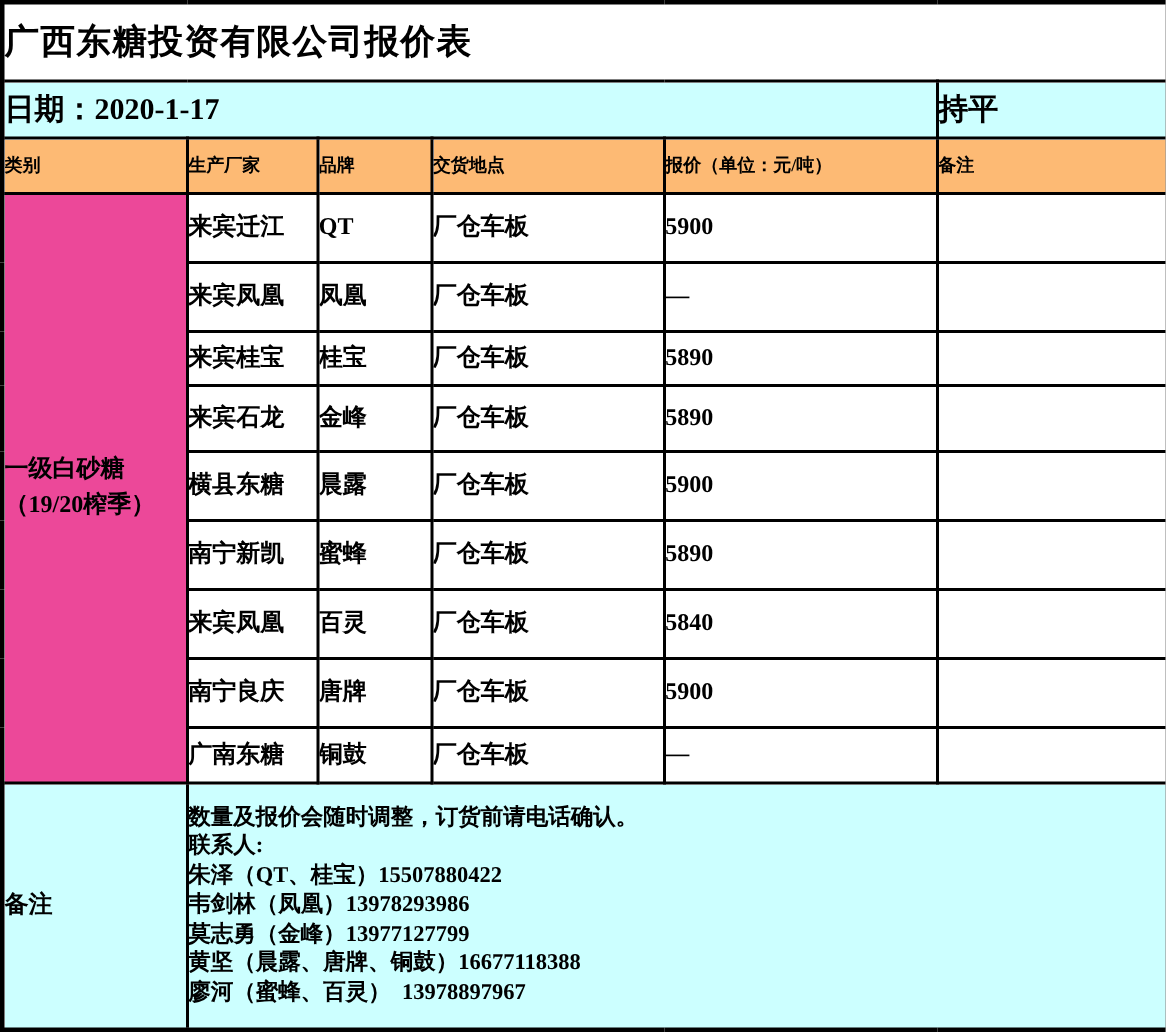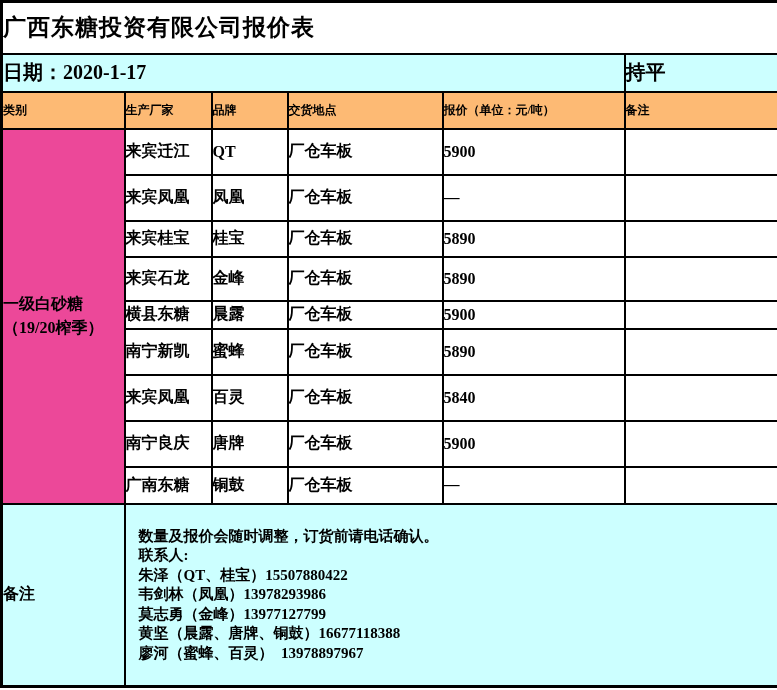--- a/index.html
+++ b/index.html
@@ -56,21 +56,20 @@
   }
   td.notes-content-cell {
     text-align: left;
     vertical-align: top;
     padding: 5px 4px 0 6px;
   }
   .note-line {
     font-size: 15px;
     line-height: 19.5px;
     white-space: pre;
-    padding-left: 13px;
   }
 </style>
 </head>
 <body>
 
 <div class="sheet">
   <table class="quote-table">
     <colgroup>
       <col style="width:123px">
       <col style="width:87px">
@@ -124,21 +123,21 @@
       <td class="price-cell">5890</td>
       <td></td>
     </tr>
     <tr class="data-row" style="height:44px">
       <td>来宾石龙</td>
       <td>金峰</td>
       <td>厂仓车板</td>
       <td class="price-cell">5890</td>
       <td></td>
     </tr>
-    <tr class="data-row" style="height:28px">
+    <tr class="data-row" style="height:46px">
       <td>横县东糖</td>
       <td>晨露</td>
       <td>厂仓车板</td>
       <td class="price-cell">5900</td>
       <td></td>
     </tr>
     <tr class="data-row" style="height:46px">
       <td>南宁新凯</td>
       <td>蜜蜂</td>
       <td>厂仓车板</td>

